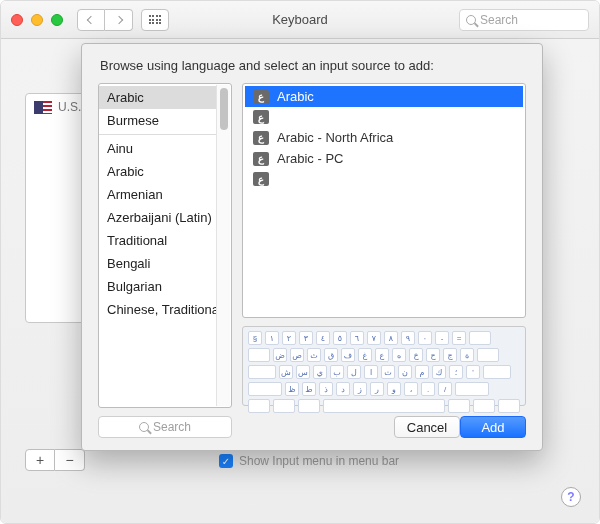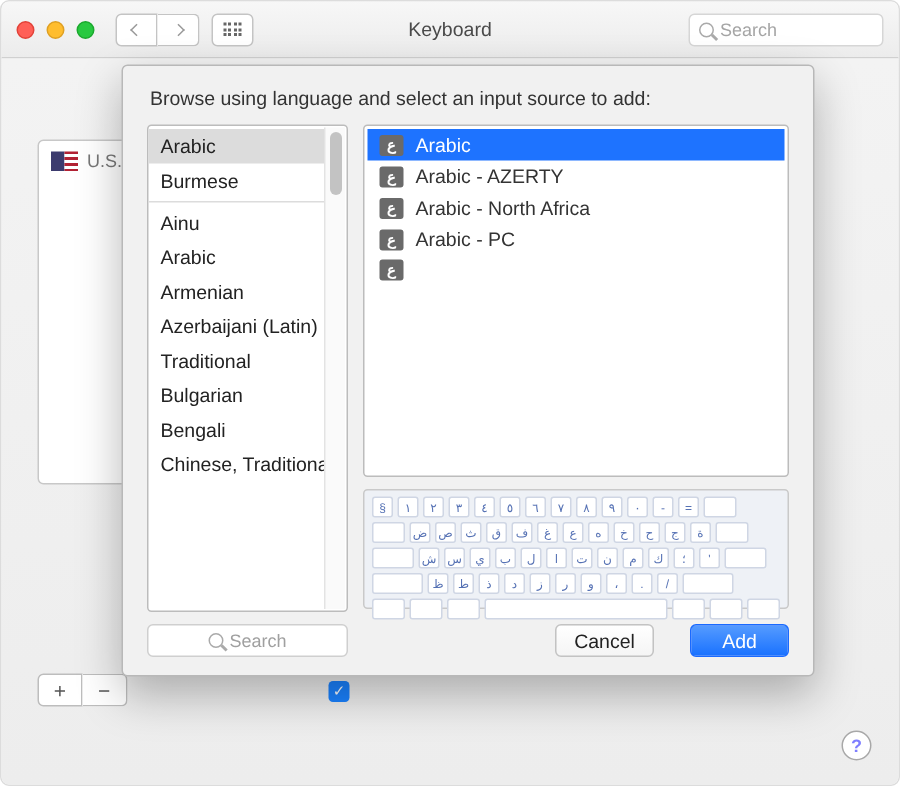--- a/index.html
+++ b/index.html
@@ -100,21 +100,21 @@
     gap:3px;margin-bottom:10px}
   .krow{display:flex;gap:3px}
   .key{height:14px;background:#fff;border:1px solid #cfd6e4;border-radius:2px;
     font-size:8px;color:#5571b4;display:flex;align-items:center;
     justify-content:center;min-width:14px;flex:0 0 auto}
   .key.wide15{width:22px}
   .key.wide20{width:28px}
   .key.wide25{width:34px}
   .key.space{flex:1}
 
-  .sheet-buttons{display:flex;justify-content:flex-end;gap:24px}
+  .sheet-buttons{display:flex;justify-content:flex-end;gap:0}
   .btn{min-width:66px;height:22px;border:1px solid #c3c3c3;border-radius:4px;
     background:linear-gradient(#fff,#f5f5f5);font-size:13px;color:#222;
     display:flex;align-items:center;justify-content:center}
   .btn.primary{background:linear-gradient(#559bff,#1a72ff);
     border-color:#1a6aff;color:#fff}
 
   .chev{display:inline-block;width:6px;height:6px;border:1.5px solid #999;
     border-left:none;border-top:none;transform:rotate(-45deg)}
   .chev.back{transform:rotate(135deg)}
   .icon-grid{display:grid;grid-template-columns:repeat(4,2px);
@@ -177,41 +177,42 @@
       </div>
     </div>
 
     <div class="pm">
       <div class="pmbtn">+</div>
       <div class="pmbtn">−</div>
     </div>
 
     <div class="showmenu">
       <span class="cb">✓</span>
+      <span>Show Input menu in menu bar</span>
     </div>
 
     <div class="help">?</div>
   </div>
 
   <div class="sheet">
     <div class="sheet-title">Browse using language and select an input source to add:</div>
     <div class="panes">
       <div class="lang-pane">
         <div class="lang-list">
           <div class="inner" id="lang-inner">
               <div class="lang-item sel">Arabic</div>
               <div class="lang-item">Burmese</div>
               <div class="divider"></div>
               <div class="lang-item">Ainu</div>
               <div class="lang-item">Arabic</div>
               <div class="lang-item">Armenian</div>
               <div class="lang-item">Azerbaijani (Latin)</div>
               <div class="lang-item">Traditional</div>
+              <div class="lang-item">Bengali</div>
               <div class="lang-item">Bulgarian</div>
-              <div class="lang-item">Bengali</div>
               <div class="lang-item">Chinese, Traditional</div>
             </div>
           <div class="scrollbar">
             <div class="thumb"></div>
           </div>
         </div>
         <div class="lang-search">
           <div class="searchbox">
             <span class="mag"></span>
             <span>Search</span>
@@ -220,21 +221,20 @@
       </div>
 
       <div class="right-pane">
         <div class="src-list" id="src-list">
             <div class="src-item sel">
               <span class="kbd-icon">ع</span>
               <span>Arabic</span>
             </div>
             <div class="src-item">
               <span class="kbd-icon">ع</span>
-              <span>Arabic - AZERTY</span>
             </div>
             <div class="src-item">
               <span class="kbd-icon">ع</span>
               <span>Arabic - North Africa</span>
             </div>
             <div class="src-item">
               <span class="kbd-icon">ع</span>
               <span>Arabic - PC</span>
             </div>
             <div class="src-item">

